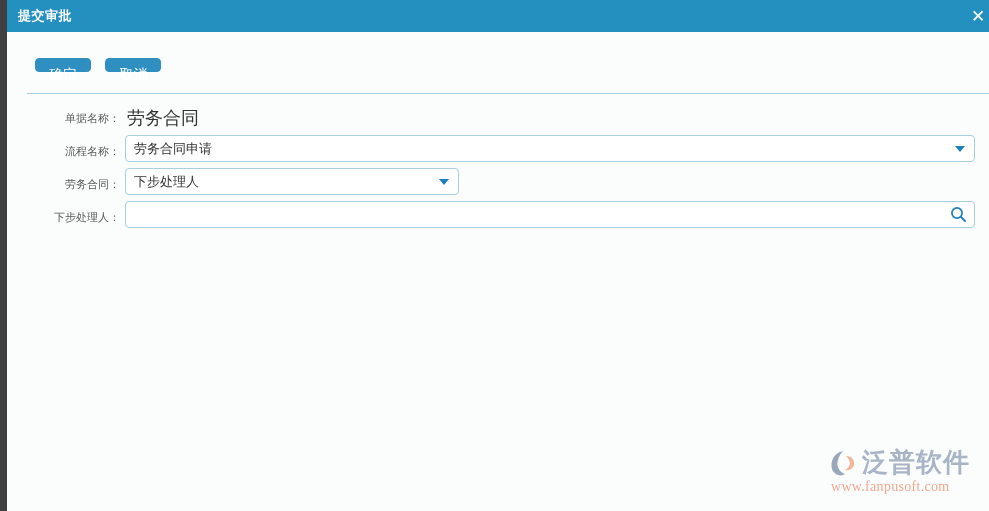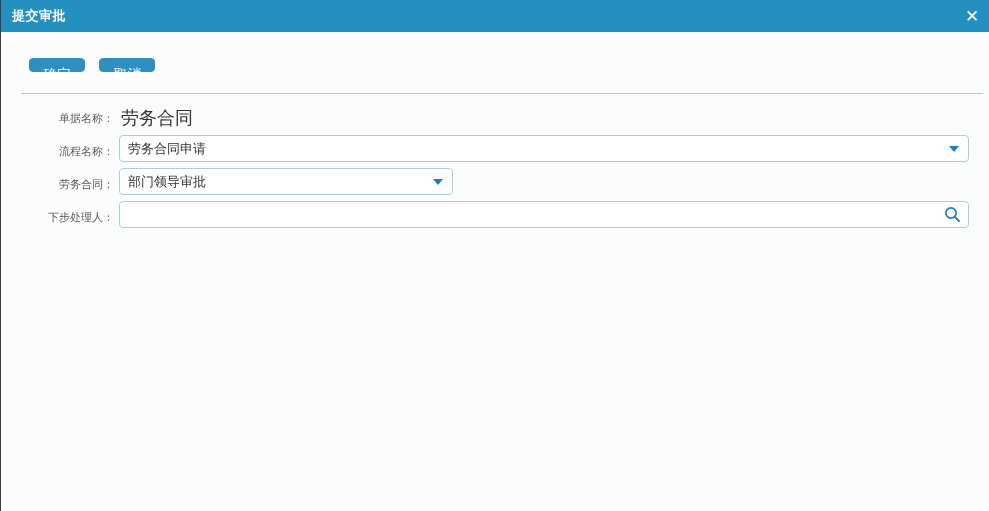--- a/index.html
+++ b/index.html
@@ -13,21 +13,21 @@
     font-family: "Liberation Sans", "DejaVu Sans", sans-serif;
     overflow: hidden;
   }
 
   .window {
     position: relative;
     width: 989px;
     height: 511px;
     box-sizing: border-box;
     background: #fbfdfd;
-    border-left: 1px solid #404040;
+    border-left: 7px solid #404040;
     overflow: hidden;
   }
 
   
   .titlebar {
     position: absolute;
     left: 0;
     top: 0;
     width: 989px;
     height: 32px;
@@ -253,33 +253,45 @@
         <div class="form-label">流程名称：</div>
         <div class="field wide">
           <div class="field-text">劳务合同申请</div>
           <div class="caret"></div>
         </div>
       </div>
 
       <div class="form-row">
         <div class="form-label">劳务合同：</div>
         <div class="field narrow">
-          <div class="field-text">部门领导审批</div>
+          <div class="field-text">下步处理人</div>
           <div class="caret"></div>
         </div>
       </div>
 
       <div class="form-row">
         <div class="form-label">下步处理人：</div>
         <div class="field wide">
           <div class="field-text"></div>
           <svg class="search-icon" viewBox="0 0 17 17">
             <circle cx="7" cy="7" r="5.1" fill="none" stroke="#1b7fc4" stroke-width="1.7"></circle>
             <line x1="10.7" y1="10.7" x2="15" y2="15" stroke="#1b7fc4" stroke-width="1.9" stroke-linecap="round"></line>
           </svg>
         </div>
       </div>
 
     </div>
 
+    <div class="watermark">
+      <div class="wm-row">
+        <div class="wm-logo">
+          <svg viewBox="0 0 30 30" width="30" height="30">
+            <path d="M14 3 C5 5, 1 13, 3 21 C5 27, 12 29, 16 26 C10 24, 7 18, 9 12 C10 8, 12 5, 14 3 Z" fill="#9aa7bb"></path>
+            <path d="M17 8 C23 8, 26 12, 25 17 C24 21, 20 23, 16 22 C20 20, 22 16, 20 12 C19 10, 18 9, 17 8 Z" fill="#f2b79b"></path>
+          </svg>
+        </div>
+        <div class="wm-text">泛普软件</div>
+      </div>
+      <div class="wm-url">www.fanpusoft.com</div>
+    </div>
 
   </div>
 </div>
 
 </body></html>

